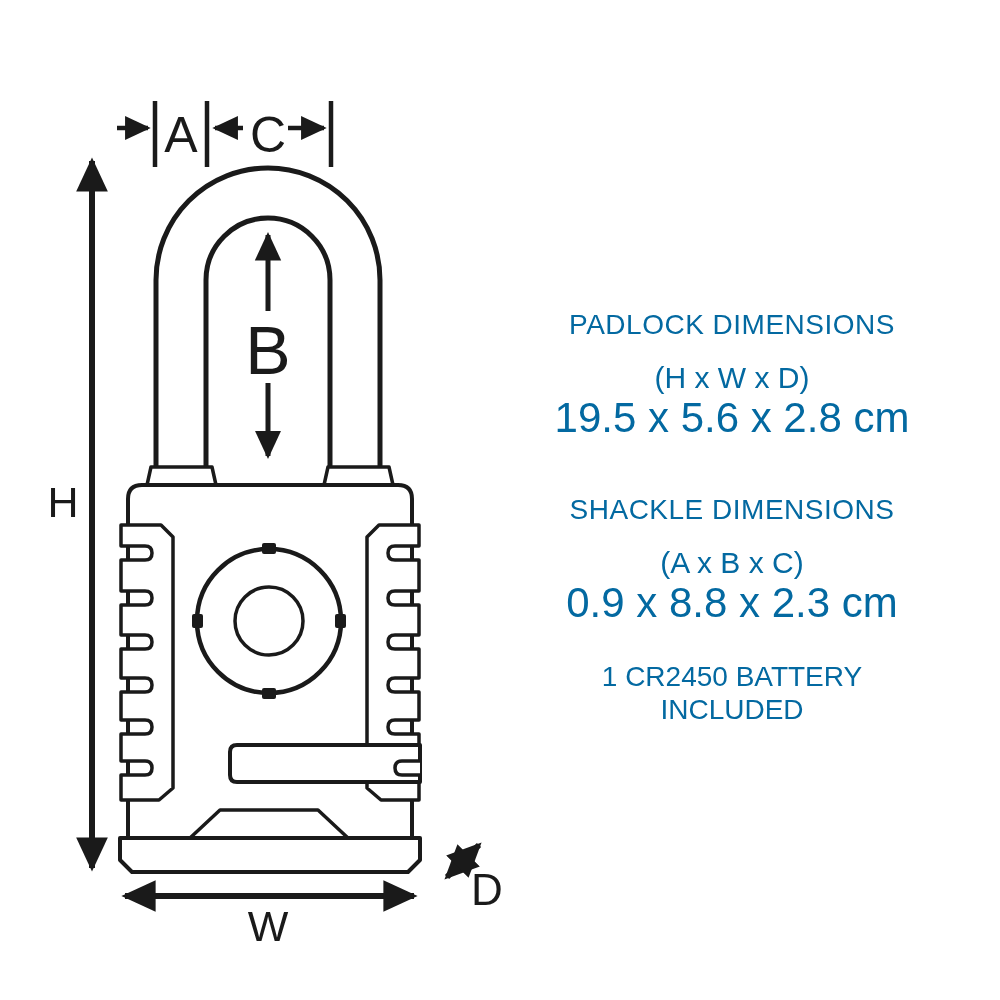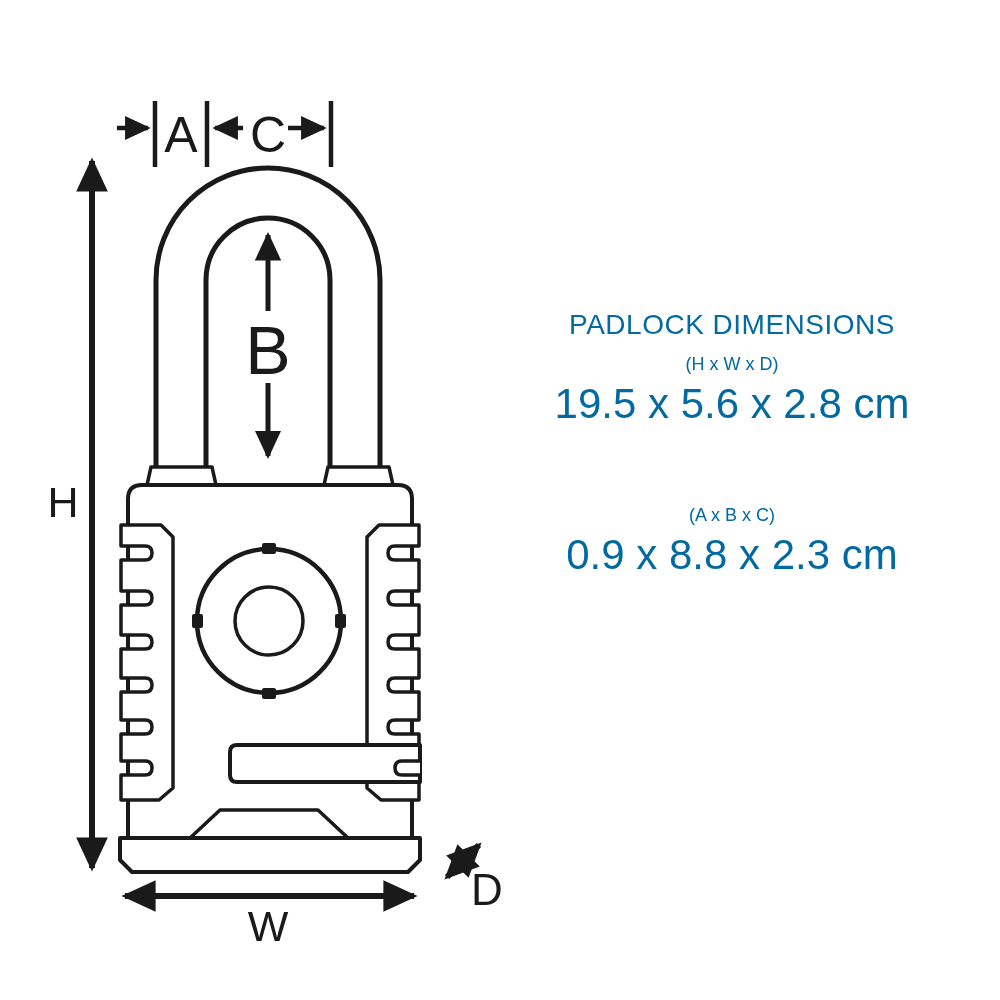--- a/index.html
+++ b/index.html
@@ -2,21 +2,21 @@
 <html><head>
 <meta charset="utf-8">
 <style>
   html,body{margin:0;padding:0;background:#ffffff;}
   .stage{position:relative;width:1000px;height:1000px;background:#ffffff;overflow:hidden;
          font-family:"Liberation Sans","DejaVu Sans",sans-serif;color:#1a1a1a;}
   .diagram-svg{position:absolute;left:0;top:0;width:1000px;height:1000px;}
   .svg-label{font-family:"Liberation Sans","DejaVu Sans",sans-serif;fill:#1a1a1a;}
   .specs{position:absolute;left:532px;width:400px;text-align:center;color:#0369a1;}
   .spec-title{font-size:28px;line-height:34px;letter-spacing:0.5px;}
-  .spec-axes{font-size:18px;line-height:32px;margin-top:6px;}
+  .spec-axes{font-size:30px;line-height:32px;margin-top:20px;}
   .spec-value{font-size:42px;line-height:48px;}
   .battery-line{font-size:28px;line-height:33px;}
 </style>
 </head>
 <body>
 
 <div class="stage">
 
   <svg class="diagram-svg" viewBox="0 0 1000 1000">
     <defs>
@@ -99,20 +99,23 @@
     <text class="svg-label" x="268" y="374" font-size="68" text-anchor="middle">B</text>
   </svg>
 
   <div class="specs" style="top:308px;">
     <div class="spec-title">PADLOCK DIMENSIONS</div>
     <div class="spec-axes">(H x W x D)</div>
     <div class="spec-value">19.5 x 5.6 x 2.8 cm</div>
   </div>
 
   <div class="specs" style="top:493px;">
+    <div class="spec-title">SHACKLE DIMENSIONS</div>
     <div class="spec-axes">(A x B x C)</div>
     <div class="spec-value">0.9 x 8.8 x 2.3 cm</div>
   </div>
 
   <div class="specs" style="top:660px;">
+    <div class="battery-line">1 CR2450 BATTERY</div>
+    <div class="battery-line">INCLUDED</div>
   </div>
 
 </div>
 
 </body></html>

